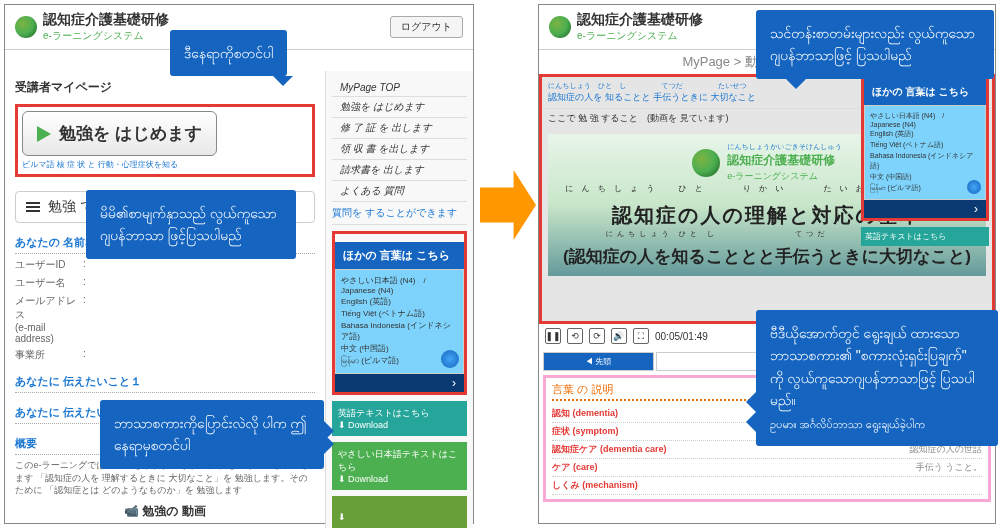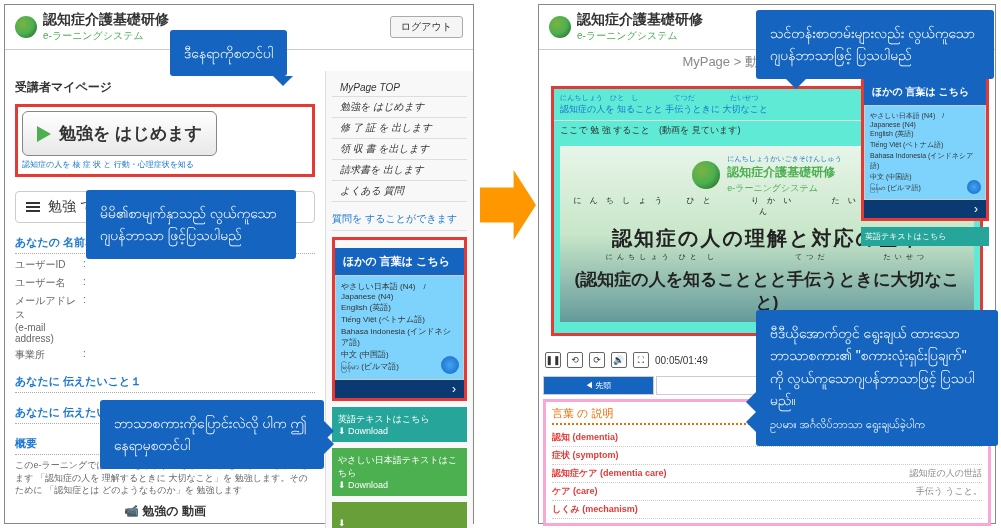--- a/index.html
+++ b/index.html
@@ -25,41 +25,41 @@
 .study-able { display: flex; align-items: center; gap: 8px; padding: 6px 10px; border: 1px solid #ccc; border-radius: 4px; margin-top: 14px; font-size: 14px; color: #333; }
 .hamburger { display: flex; flex-direction: column; gap: 2px; }
 .hamburger span { width: 14px; height: 2px; background: #333; }
 .section-label { font-size: 11px; font-weight: bold; color: #1976d2; margin-top: 12px; border-bottom: 1px dotted #aaa; padding-bottom: 3px; }
 .form-row { display: flex; font-size: 10px; color: #666; margin-top: 4px; }
 .form-row .lab { width: 68px; }
 .form-row .sep { width: 8px; }
 .para { font-size: 9px; color: #666; margin-top: 4px; line-height: 1.4; }
 .sb-caption { font-size: 9px; color: #4caf50; margin-bottom: 4px; }
 .sb-link { font-size: 10px; color: #333; padding: 3px 8px; border-bottom: 1px solid #ddd; font-style: italic; }
-.sb-q { font-size: 10px; color: #1976d2; padding: 4px 0; border-bottom: 1px solid #ddd; margin-top: 6px; }
+.sb-q { font-size: 10px; color: #1976d2; padding: 4px 0; border-bottom: 1px solid #ddd; }
 .lang-box { background: #1565c0; color: #fff; padding: 6px 8px; font-size: 11px; font-weight: bold; margin-top: 8px; }
 .lang-list { background: #7dd3fc; border: 1px solid #ccc; padding: 5px; font-size: 8px; color: #333; position: relative; }
 .lang-list div { margin-bottom: 1px; }
 .globe { position: absolute; right: 4px; bottom: 4px; width: 18px; height: 18px; border-radius: 50%; background: radial-gradient(#42a5f5, #1565c0); }
 .lang-arrow { background: #0b3a72; color: #fff; text-align: right; padding: 2px 8px; font-size: 12px; }
 .dl-btn { padding: 6px; font-size: 9px; color: #fff; margin-top: 6px; }
 .dl-teal { background: #26a69a; }
 .dl-green { background: #4caf50; }
 .dl-olive { background: #689f38; }
 .bottom-links { display: flex; gap: 20px; justify-content: space-around; margin-top: 8px; font-size: 13px; font-weight: bold; }
 .bl { display: flex; align-items: center; gap: 4px; }
 .bl-red { color: #c62828; }
 .bl-orange { color: #ef6c00; }
 .callout { position: absolute; background: #1565c0; color: #fff; padding: 12px 14px; font-size: 14px; line-height: 1.6; border-radius: 3px; z-index: 10; }
 .callout::after { content: ''; position: absolute; border: 10px solid transparent; }
 .co-left::after { border-right-color: #1565c0; left: -20px; }
 .co-right::after { border-left-color: #1565c0; right: -20px; }
 .co-bottom::after { border-top-color: #1565c0; bottom: -20px; }
 
-.video-area { border: 3px solid #e53935; margin: 12px; height: 250px; background: #5eead4; position: relative; overflow: hidden; }
+.video-area { border: 3px solid #e53935; margin: 0; height: 250px; background: #e5e5e5; position: relative; overflow: hidden; }
 .video-top { font-size: 9px; color: #1976d2; padding: 4px 6px; border-bottom: 1px solid #ddd; }
 .video-ruby { font-size: 7px; color: #1976d2; }
 .video-sub { font-size: 9px; color: #333; padding: 3px 6px; }
 .video-inner { margin: 6px; padding: 8px; background: linear-gradient(#e8f5e9, #c8e6c9 50%, #649a9a); text-align: center; }
 .video-inner .logo2 { display: inline-block; width: 28px; height: 28px; border-radius: 50%; background: radial-gradient(circle at 35% 35%, #7cb342, #4caf50 50%, #1b5e20); vertical-align: middle; }
 .video-inner .vi-t { font-size: 12px; color: #4caf50; font-weight: bold; }
 .video-inner .vi-s { font-size: 9px; color: #4caf50; }
 .big-kanji { font-size: 20px; font-weight: bold; color: #222; margin-top: 8px; letter-spacing: 2px; }
 .big-ruby { font-size: 8px; color: #222; letter-spacing: 8px; }
 .paren-line { font-size: 17px; color: #222; font-weight: bold; margin-top: 6px; }
@@ -95,21 +95,21 @@
   </div>
   <div class="breadcrumb">MyPage</div>
   <div class="content">
     <div class="main">
       <div class="page-title">受講者マイページ</div>
       <div class="redbox" style="padding:4px;">
         <button class="start-btn">
           <span class="play-icon"></span>
           <span>勉強を はじめます</span>
         </button>
-        <div style="font-size:8px;color:#1976d2;margin-top:3px;">認知症の人を 核 症 状 と 行動・心理症状を知る</div>
+        <div style="font-size:8px;color:#1976d2;margin-top:3px;">ビルマ語 核 症 状 と 行動・心理症状を知る</div>
       </div>
       <div class="study-able">
         <span class="hamburger">
             <span></span>
             <span></span>
             <span></span>
           </span>
         <span>勉強 できること</span>
       </div>
       <div class="section-label">あなたの 名前など</div>

